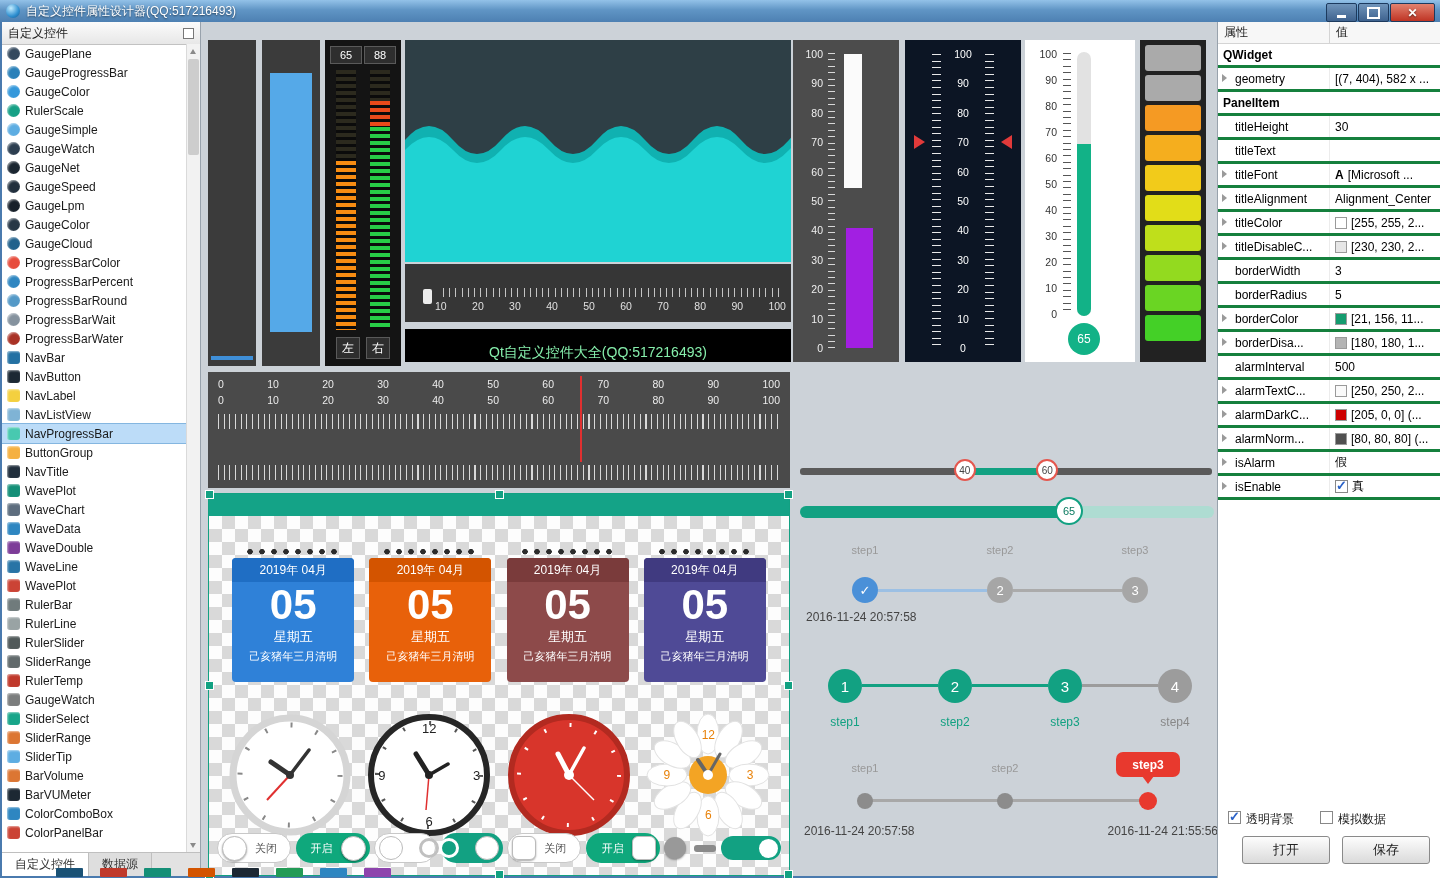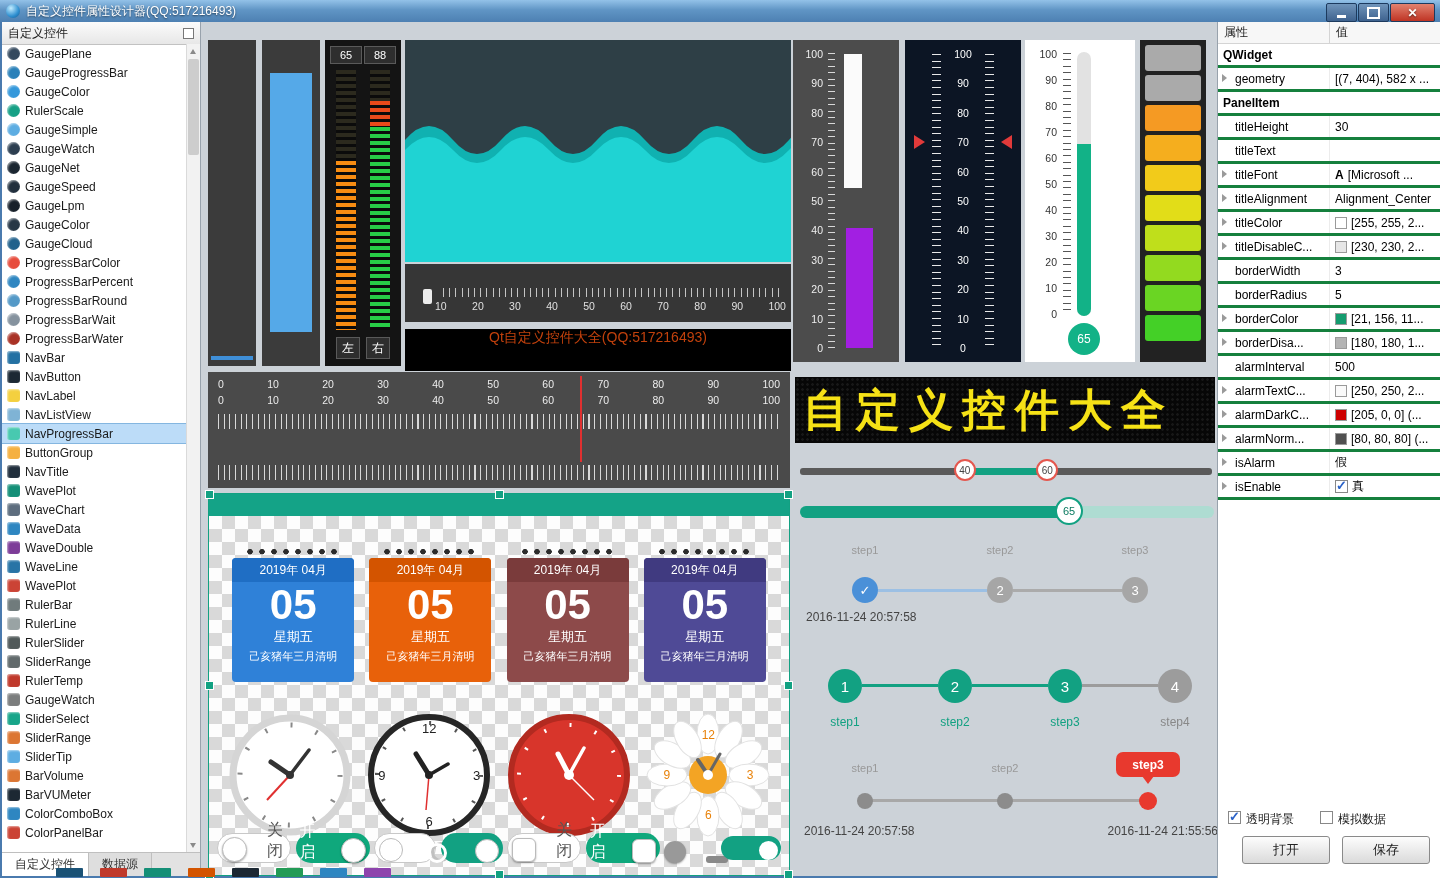--- a/index.html
+++ b/index.html
@@ -53,21 +53,21 @@
 .lm-labels span{width:22px;height:20px;background:#2e2e2e;border:1px solid #5a5a5a;color:#fff;font-size:12px;display:flex;align-items:center;justify-content:center}
 
 .wave{left:205px;top:18px;width:386px;height:222px;background:#2e3f46;overflow:hidden}
 .wave svg{position:absolute;inset:0;width:100%;height:100%}
 
 .rprog{left:205px;top:242px;width:386px;height:58px;background:#363636}
 .rp-handle{position:absolute;left:18px;top:25px;width:9px;height:15px;background:#ececec;border-radius:2px}
 .rp-ticks{position:absolute;left:38px;right:10px;top:24px;height:9px;background:repeating-linear-gradient(to right,#c4c4c4 0 1px,transparent 1px 6.2px)}
 .rp-nums{position:absolute;left:30px;right:5px;top:36px;display:flex;justify-content:space-between;color:#e0e0e0;font-size:10.5px}
 
-.caption{left:205px;top:307px;width:386px;height:42px;background:#000;color:#c2410c;font-size:14px;display:flex;align-items:flex-start;justify-content:center}
+.caption{left:205px;top:307px;width:386px;height:33px;background:#000;color:#86efac;font-size:14px;display:flex;align-items:flex-end;justify-content:center}
 
 .vgp{left:593px;top:18px;width:106px;height:322px;background:#4c4c4c}
 .vgp-nums{position:absolute;left:2px;top:8px;bottom:8px;width:28px;display:flex;flex-direction:column;justify-content:space-between;align-items:flex-end;color:#efefef;font-size:10.5px}
 .vgp-ticks{position:absolute;left:35px;top:13px;bottom:13px;width:7px;background:repeating-linear-gradient(to bottom,#d8d8d8 0 1px,transparent 1px 6.4px)}
 .vgp-white{position:absolute;left:51px;top:14px;width:18px;height:134px;background:#fbfbfb}
 .vgp-purple{position:absolute;left:53px;bottom:14px;width:27px;height:120px;background:#a21fe2}
 
 .navyruler{left:705px;top:18px;width:116px;height:322px;background:#0c1524}
 .nr-ticks-l{position:absolute;left:27px;top:14px;bottom:14px;width:9px;background:repeating-linear-gradient(to bottom,#e8e8e8 0 1px,transparent 1px 6.6px)}
 .nr-ticks-r{position:absolute;right:27px;top:14px;bottom:14px;width:9px;background:repeating-linear-gradient(to bottom,#e8e8e8 0 1px,transparent 1px 6.6px)}
@@ -118,21 +118,21 @@
 .cnum{position:absolute;font-size:13px;color:#222}
 .cnum.n12{top:9px;left:50%;transform:translateX(-50%)}
 .cnum.n3{right:12px;top:50%;transform:translateY(-50%)}
 .cnum.n6{bottom:9px;left:50%;transform:translateX(-50%)}
 .cnum.n9{left:12px;top:50%;transform:translateY(-50%)}
 .clock.daisy .cnum{color:#e8820a;font-size:12px}
 .clock.daisy .cnum.n12{top:16px}.clock.daisy .cnum.n6{bottom:16px}
 .clock.daisy .cnum.n3{right:18px}.clock.daisy .cnum.n9{left:18px}
 
 .togglerow{position:absolute;left:8px;right:8px;bottom:12px;display:flex;justify-content:space-between;align-items:center}
-.toggle{height:30px;border-radius:16px;display:flex;align-items:flex-end;padding:0 4px;gap:20px;box-sizing:border-box;font-size:16px}
+.toggle{height:30px;border-radius:16px;display:flex;align-items:center;padding:0 4px;gap:8px;box-sizing:border-box;font-size:11px}
 .tg-knob{flex:0 0 auto}
 .tg-ring{flex:0 0 auto}
 .t-pill-off,.t-sq-off{width:74px;background:#fff;border:1px solid #c8c8c8;color:#555}
 .t-pill-on,.t-sq-on{width:74px;background:#0fa87c;color:#fff;flex-direction:row-reverse;justify-content:flex-start}
 .t-pill-off .tg-knob,.t-pill-on .tg-knob{width:23px;height:23px;border-radius:50%;background:#fff;border:1px solid #bbb;box-shadow:0 1px 2px rgba(0,0,0,.35)}
 .t-sq-off .tg-knob,.t-sq-on .tg-knob{width:22px;height:22px;border-radius:6px;background:#fff;border:1px solid #bbb;box-shadow:0 1px 2px rgba(0,0,0,.35)}
 .t-ring-off{width:62px;background:#fff;border:1px solid #c8c8c8}
 .t-ring-on{width:62px;background:#12a182;flex-direction:row-reverse;justify-content:flex-start}
 .t-ring-off .tg-knob,.t-ring-on .tg-knob{width:22px;height:22px;border-radius:50%;background:#fff;border:1px solid #bbb}
 .t-ring-off .tg-ring{width:14px;height:14px;border-radius:50%;border:3px solid #c0c0c0;margin-left:8px}
@@ -795,23 +795,20 @@
 
             <div class="toggle t-knob-on">
               <span class="tg-knob"></span>
 
             </div>
           </div>
 
       </div>
     </div>
 
-    <div class="cw ledmatrix">
-      <span>自定义控件大全</span>
-    </div>
 
     <div class="cw rangeslider">
       <div class="rs-track"></div>
       <div class="rs-sel"></div>
       <div class="rs-handle low">40</div>
       <div class="rs-handle high">60</div>
     </div>
 
     <div class="cw pslider">
       <div class="ps-rest"></div>

